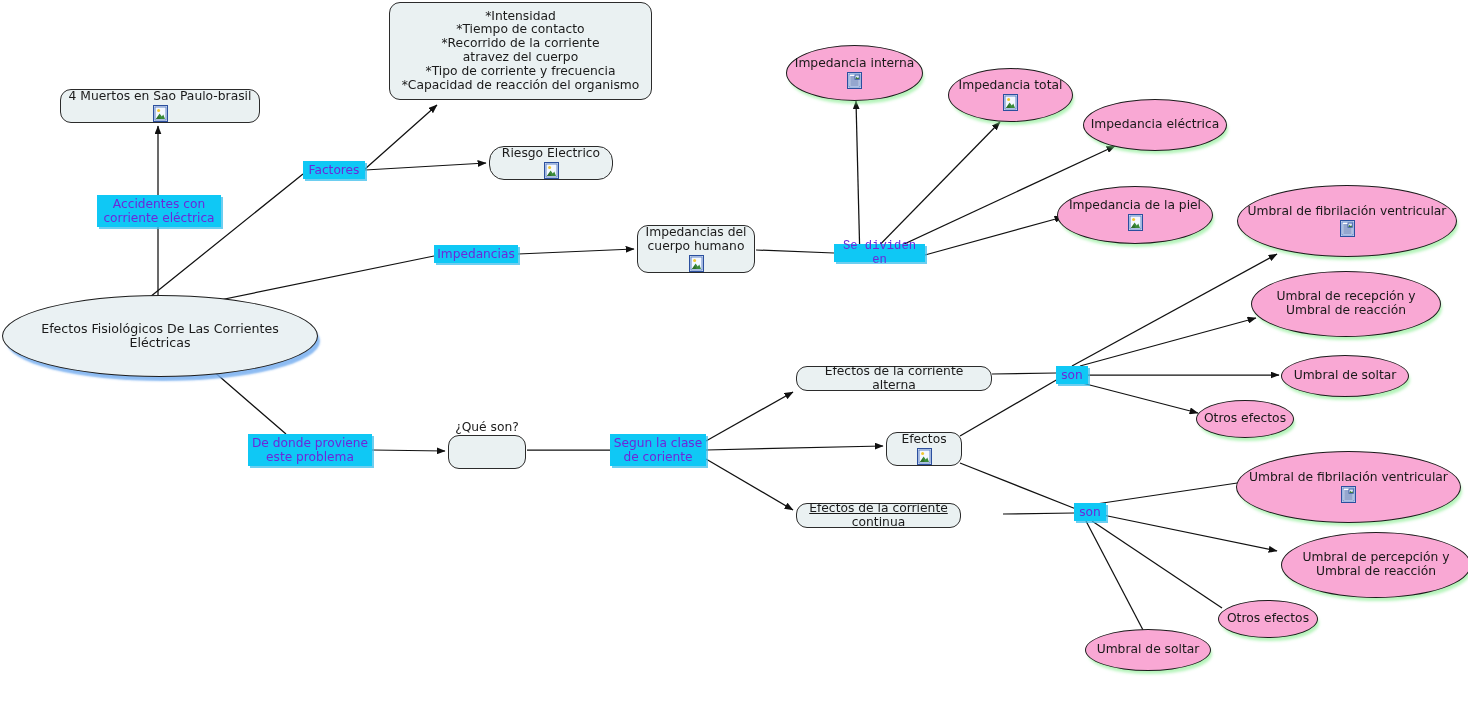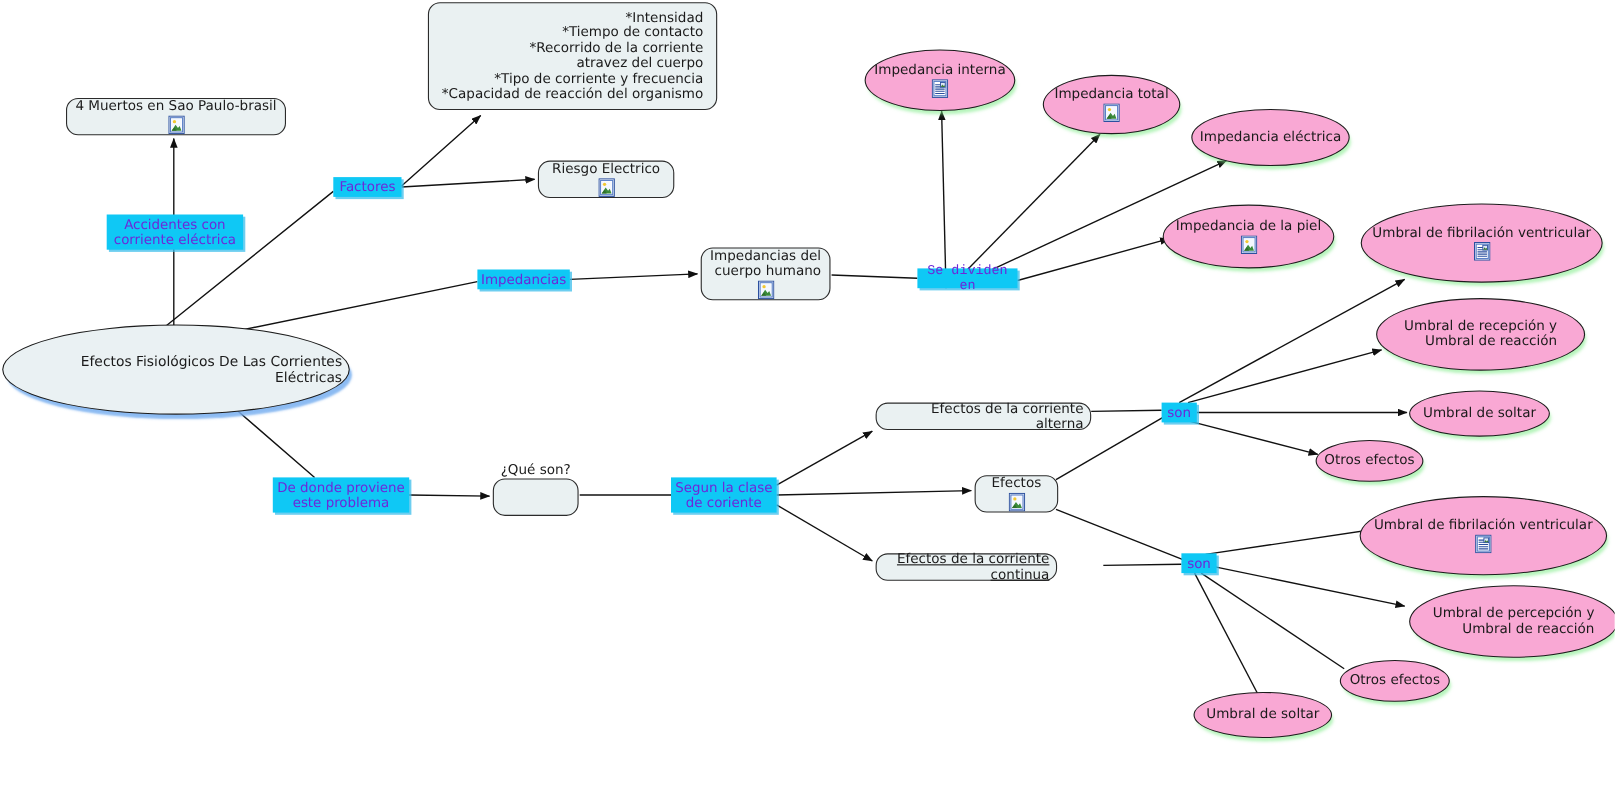--- a/index.html
+++ b/index.html
@@ -24,21 +24,21 @@
     height: 721px;
     pointer-events: none;
   }
   .node {
     position: absolute;
     box-sizing: border-box;
     display: flex;
     flex-direction: column;
     align-items: center;
     justify-content: center;
-    text-align: right;
+    text-align: center;
     color: #1a1a1a;
     line-height: 1.12;
     z-index: 5;
   }
   .node .label {
     white-space: pre-line;
     padding: 0 6px;
   }
   
   .box {
@@ -157,21 +157,21 @@
         </svg>
       </div>
       <div class="node box" style="left: 389px; top: 2px; width: 263px; height: 98px;">
         <span class="label">*Intensidad
 *Tiempo de contacto
 *Recorrido de la corriente
 atravez del cuerpo
 *Tipo de corriente y frecuencia
 *Capacidad de reacción  del organismo</span>
       </div>
-      <div class="node box" style="left: 489px; top: 146px; width: 124px; height: 34px;">
+      <div class="node box" style="left: 489px; top: 146px; width: 124px; height: 34px; border-radius: 15px;">
         <span class="label">Riesgo Electrico</span>
         <svg class="icon" viewBox="0 0 15 17">
           <rect x="0.5" y="0.5" width="14" height="16" fill="#e8eef7" stroke="#2b4f9e" stroke-width="1"></rect>
           <rect x="2" y="2" width="11" height="13" fill="#ffffff" stroke="#5b80c8" stroke-width="1"></rect>
           <rect x="3" y="3" width="9" height="11" fill="#f4f8ff"></rect>
           <circle cx="5.6" cy="5.6" r="1.5" fill="#f2c832"></circle>
           <polygon points="3,13.9 6.6,8.4 8.8,11.4 10.3,9.5 12,13.9" fill="#3a8a3a"></polygon>
           <polygon points="3,13.9 5.6,10.6 7.6,13.9" fill="#2f6f2c"></polygon>
         </svg>
       </div>

